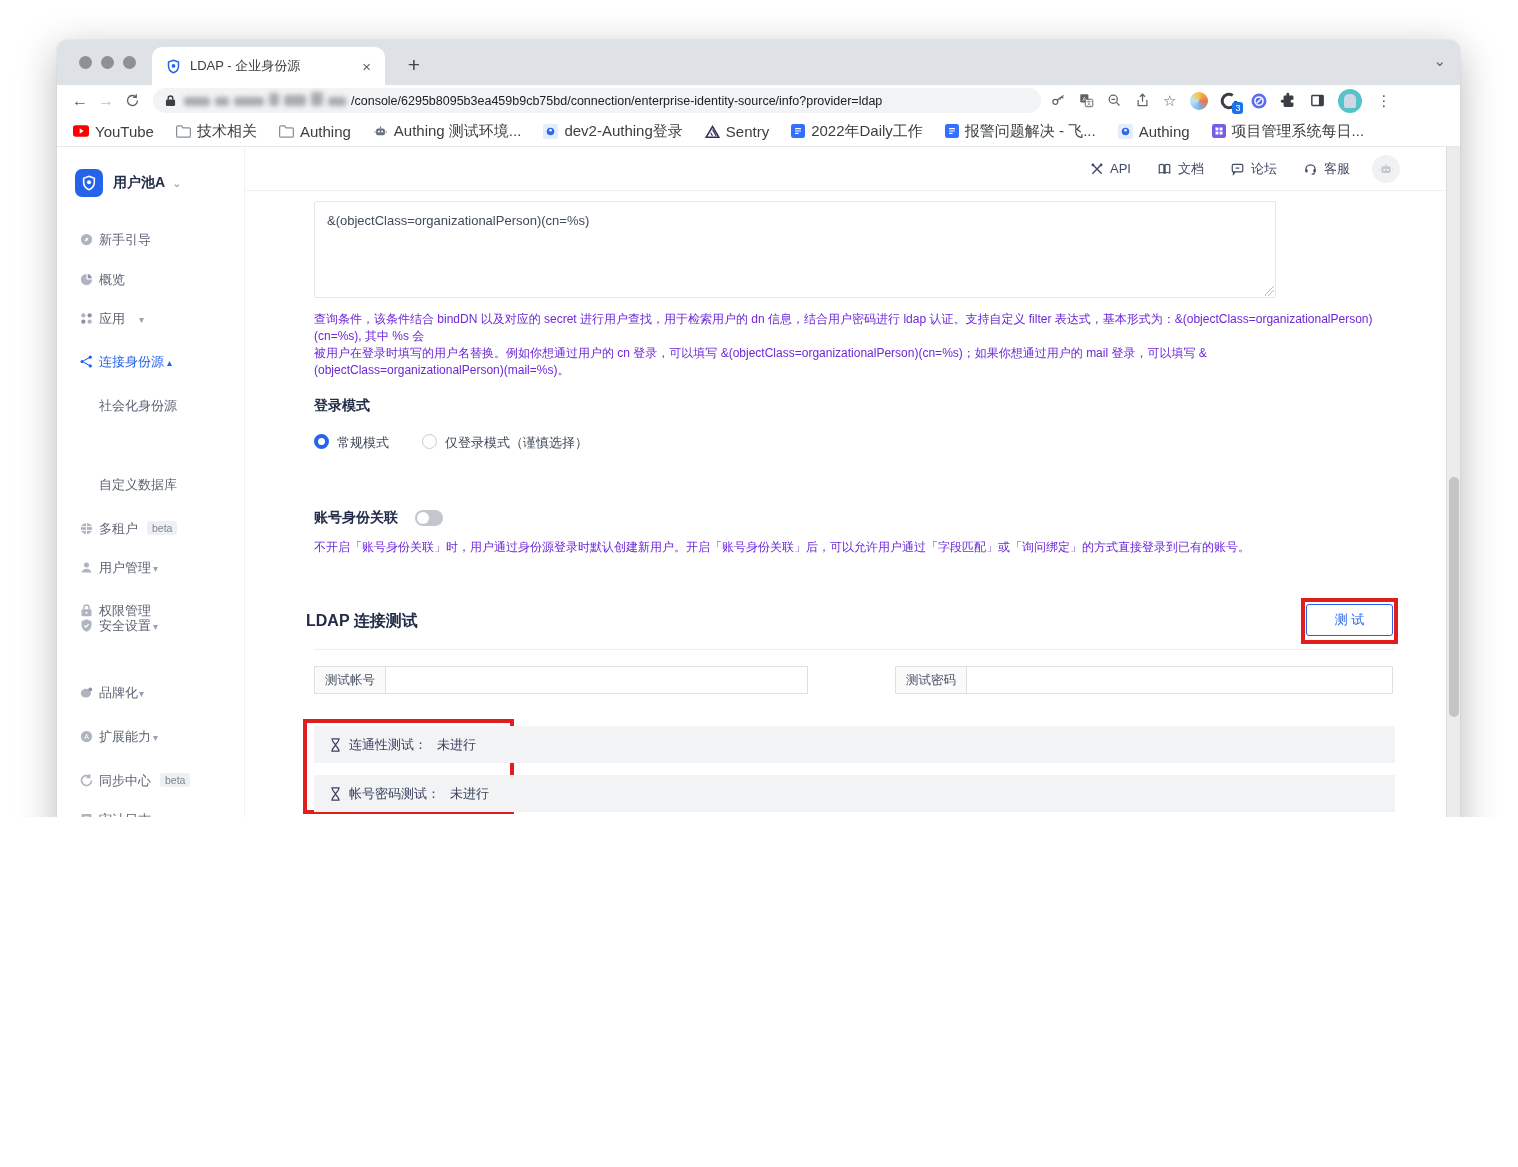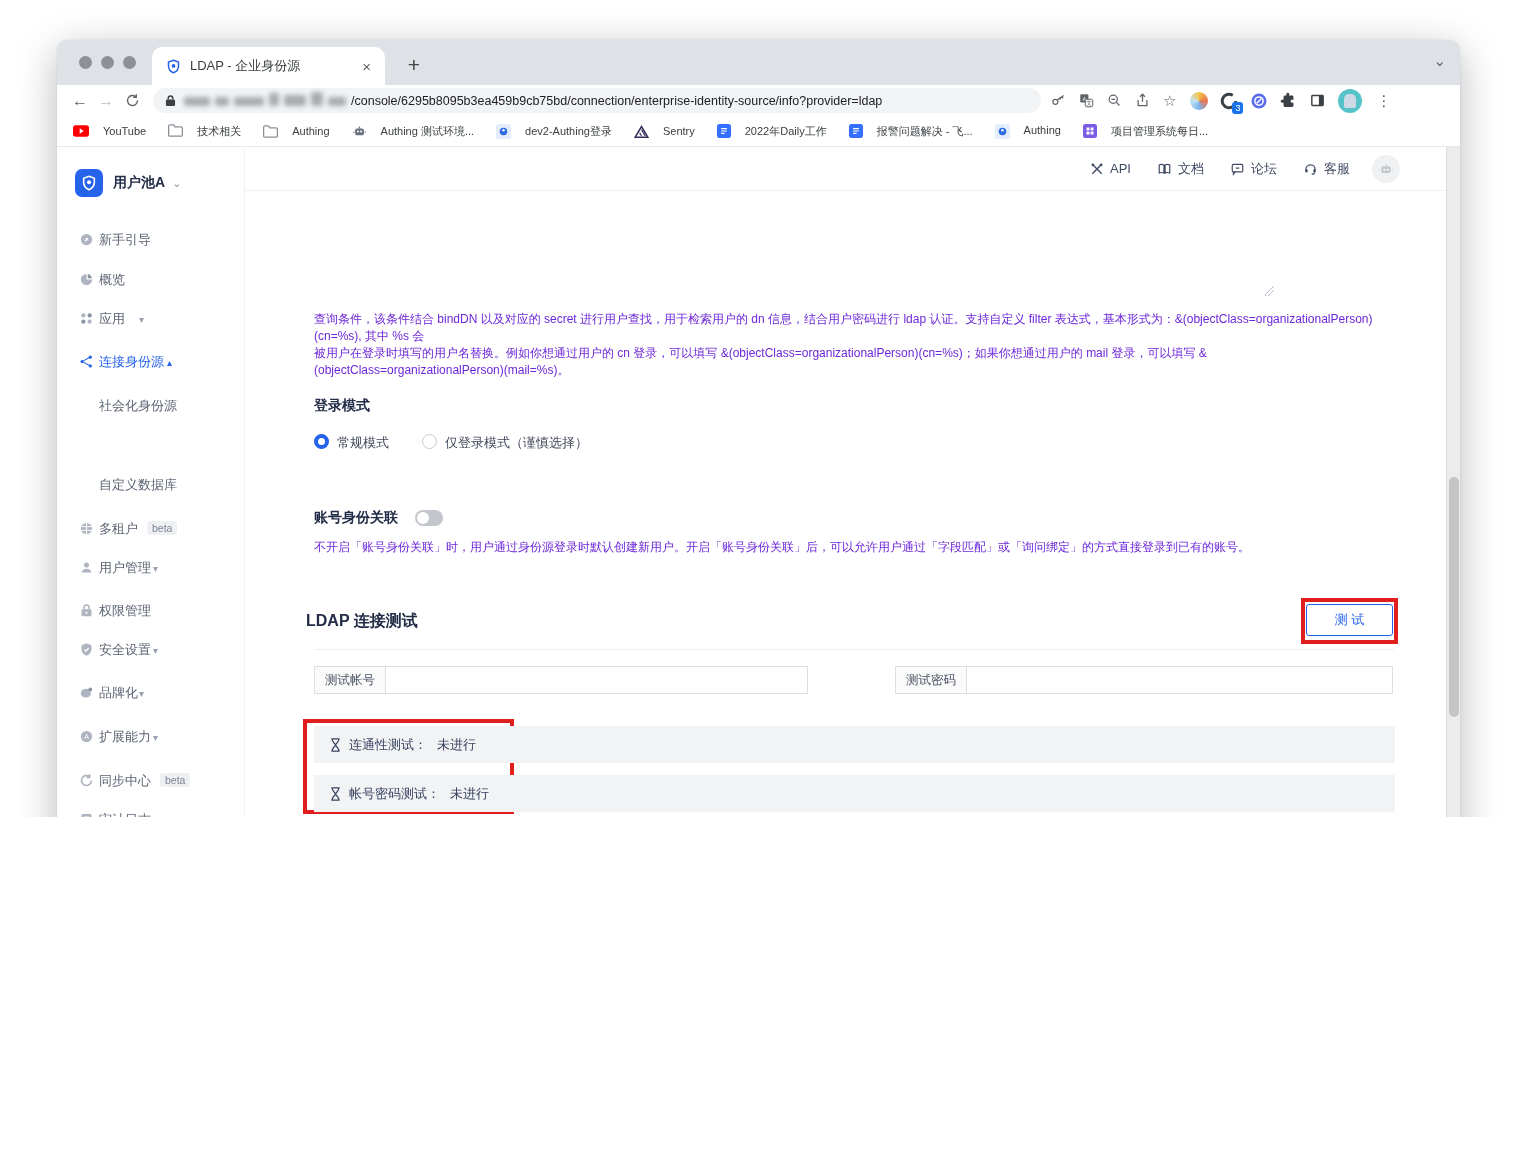--- a/index.html
+++ b/index.html
@@ -25,21 +25,21 @@
   .url-text { font-size:12.5px; color:#202124; white-space:nowrap; }
   .omni-icons { display:flex; align-items:center; gap:13px; margin-left:10px; }
   .ext-icons { display:flex; align-items:center; gap:12px; margin-left:14px; }
   .star { font-size:15px; color:#5f6368; }
   .badge3 { position:absolute; right:-5px; bottom:-4px; background:#1a73e8; color:#fff; font-size:9px; border-radius:3px; padding:0 3px; line-height:12px; }
   .avatar-cat { width:24px; height:24px; border-radius:50%; background:#56c3c9; position:relative; overflow:hidden; }
   .avatar-cat::after { content:""; position:absolute; left:6px; top:5px; width:12px; height:14px; background:#cfd8e6; border-radius:5px 5px 2px 2px; }
   .kebab { color:#5f6368; font-size:15px; margin:0 10px 0 2px; }
 
   .bookmarks { height:31px; background:#fff; display:flex; align-items:center; gap:22px; padding-left:16px; border-bottom:1px solid #e7eaed; }
-  .bm { display:flex; gap:14px; font-size:11px; color:#3c4043; white-space:nowrap; }
+  .bm { display:flex; align-items:center; gap:6px; font-size:15px; color:#3c4043; white-space:nowrap; }
 
   
   .app { position:relative; height:942px; display:flex; background:#fff; }
   .sidebar { position:relative; width:188px; border-right:1px solid #f1f2f4; background:#fff; flex:none; }
   .ws { position:absolute; left:18px; top:22px; display:flex; align-items:center; }
   .ws-logo { width:28px; height:28px; background:#2563eb; border-radius:7px; display:flex; align-items:center; justify-content:center; }
   .ws-name { margin-left:10px; font-size:14px; font-weight:bold; color:#222c47; }
   .ws-caret { margin-left:7px; color:#8a92a5; font-size:11px; }
   .nav-item { position:absolute; left:0; width:188px; height:38px; display:flex; align-items:center; font-size:13px; color:#5b6372; }
   .nav-item .ic { position:absolute; left:22px; top:11px; width:16px; height:16px; display:flex; }
@@ -359,21 +359,21 @@
         <div class="nav-item" style="top:445px">
           <span class="ic">
               <svg width="15" height="15" viewBox="0 0 24 24">
                 <rect x="4" y="10" width="16" height="11" rx="2" fill="#aeb4c0"></rect>
                 <path d="M8 10V7a4 4 0 0 1 8 0v3" fill="none" stroke="#aeb4c0" stroke-width="2.4"></path>
                 <circle cx="12" cy="15.5" r="1.7" fill="#fff"></circle>
               </svg>
             </span>
           <span class="nav-label">权限管理</span>
         </div>
-        <div class="nav-item" style="top:484px">
+        <div class="nav-item" style="top:460px">
           <span class="ic">
               <svg width="15" height="15" viewBox="0 0 24 24">
                 <path d="M12 2l8 3v6c0 5-3.5 9.2-8 11-4.5-1.8-8-6-8-11V5z" fill="#aeb4c0"></path>
                 <path d="M8.5 12l2.5 2.5 4.5-4.5" fill="none" stroke="#fff" stroke-width="2"></path>
               </svg>
             </span>
           <span class="nav-label">安全设置</span>
           <span class="caret" style="left:96px;top:14px">▾</span>
         </div>
         <div class="nav-item" style="top:527px">
@@ -471,20 +471,21 @@
             <svg width="16" height="16" viewBox="0 0 24 24">
                 <rect x="5" y="8" width="14" height="10" rx="3" fill="#c3c7cf"></rect>
                 <circle cx="9.5" cy="13" r="1.5" fill="#fff"></circle>
                 <circle cx="14.5" cy="13" r="1.5" fill="#fff"></circle>
                 <path d="M12 8V5m-9 8H2m20 0h-1" stroke="#c3c7cf" stroke-width="2"></path>
               </svg>
           </span>
         </div>
 
         <div class="main-body">
+          <textarea class="filter-area" style="">&amp;(objectClass=organizationalPerson)(cn=%s)</textarea>
           <div class="resize-grip"></div>
           <div class="help-text">
             <div>查询条件，该条件结合 bindDN 以及对应的 secret 进行用户查找，用于检索用户的 dn 信息，结合用户密码进行 ldap 认证。支持自定义 filter 表达式，基本形式为：&amp;(objectClass=organizationalPerson)(cn=%s), 其中 %s 会</div>
             <div>被用户在登录时填写的用户名替换。例如你想通过用户的 cn 登录，可以填写 &amp;(objectClass=organizationalPerson)(cn=%s)；如果你想通过用户的 mail 登录，可以填写 &amp;(objectClass=organizationalPerson)(mail=%s)。</div>
           </div>
 
           <div class="sec-title" style="top:206px">登录模式</div>
           <div class="radio-row">
             <span class="radio on" style="left:0"></span>
             <span class="radio-label" style="left:23px">常规模式</span>

